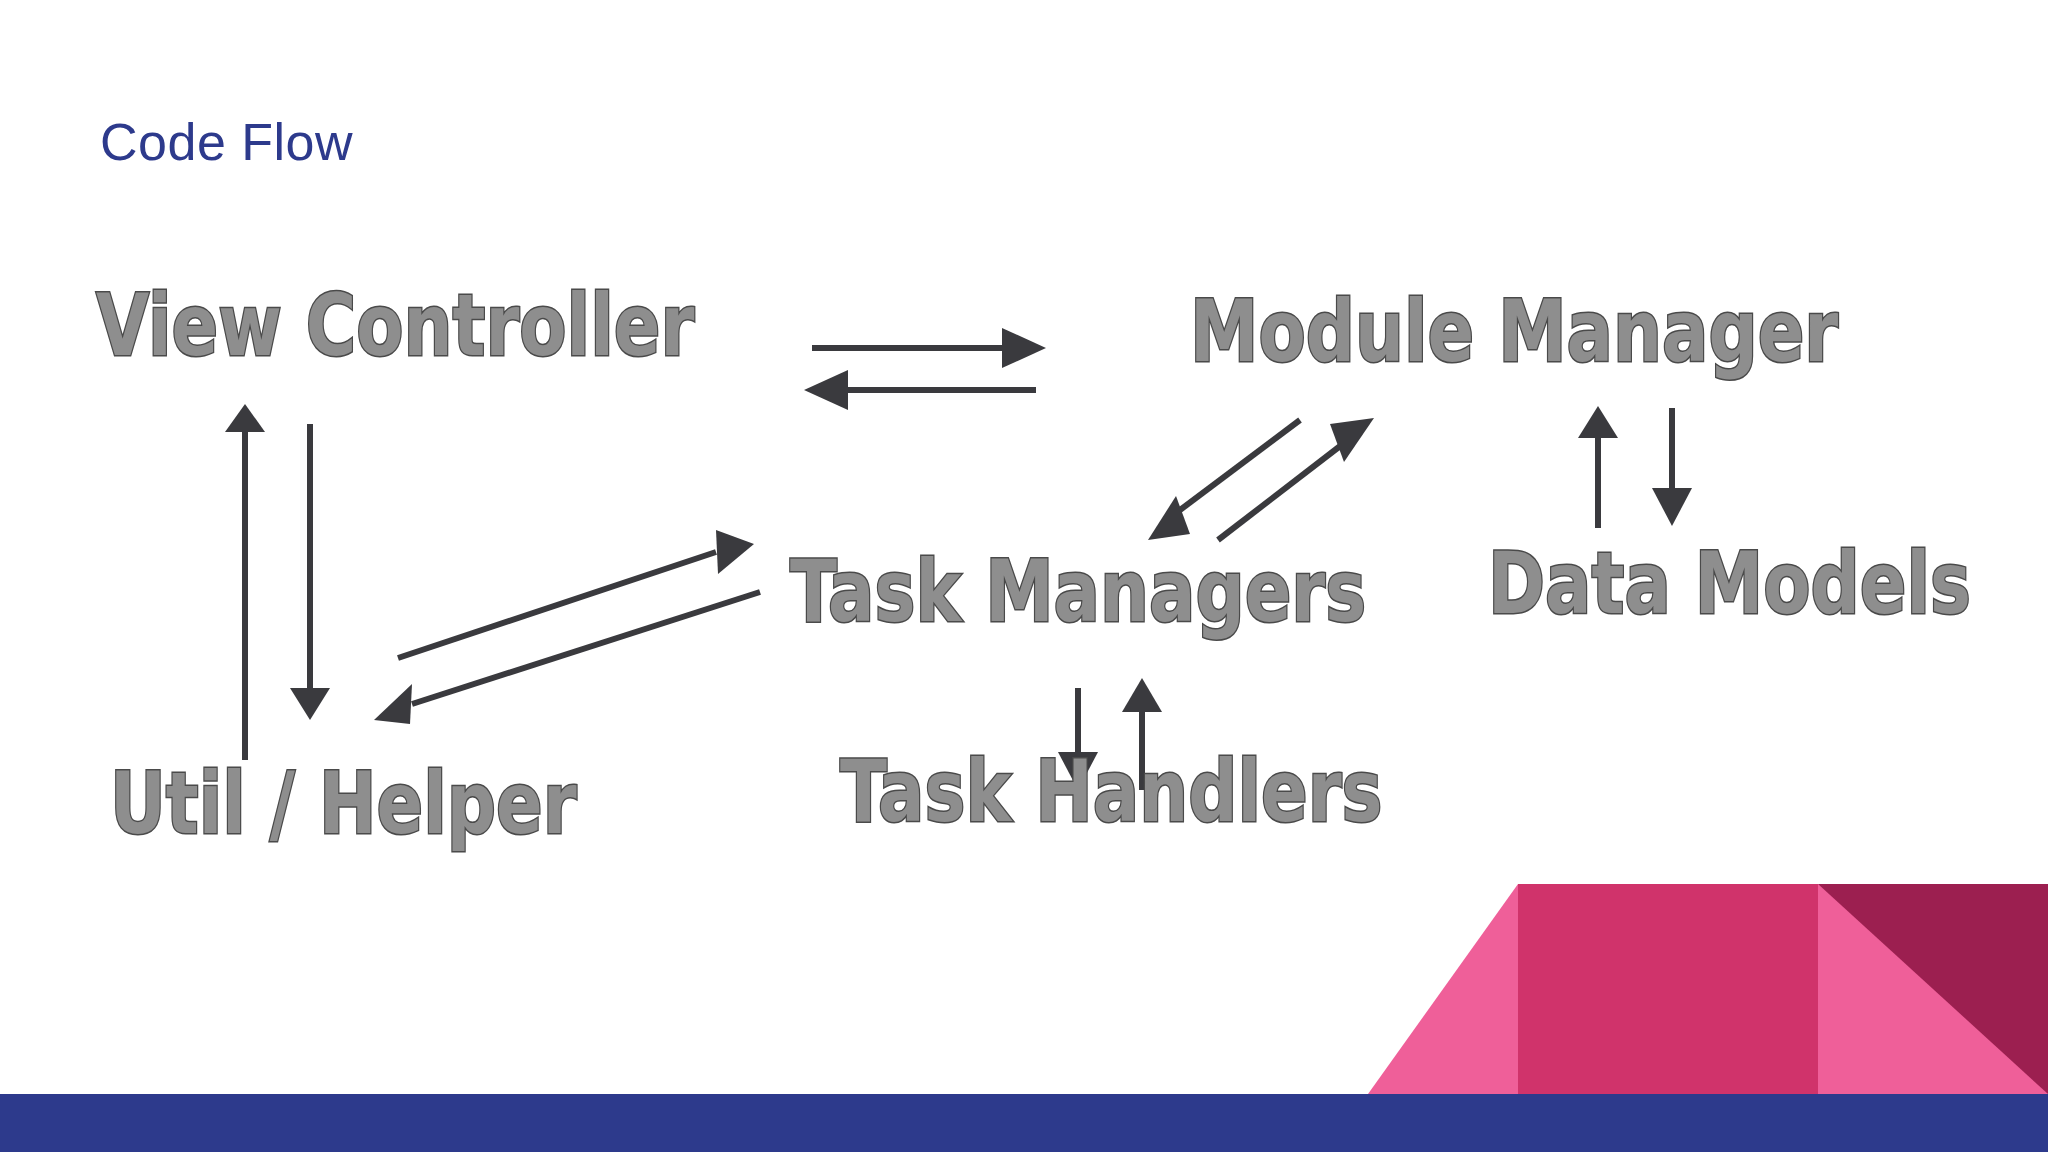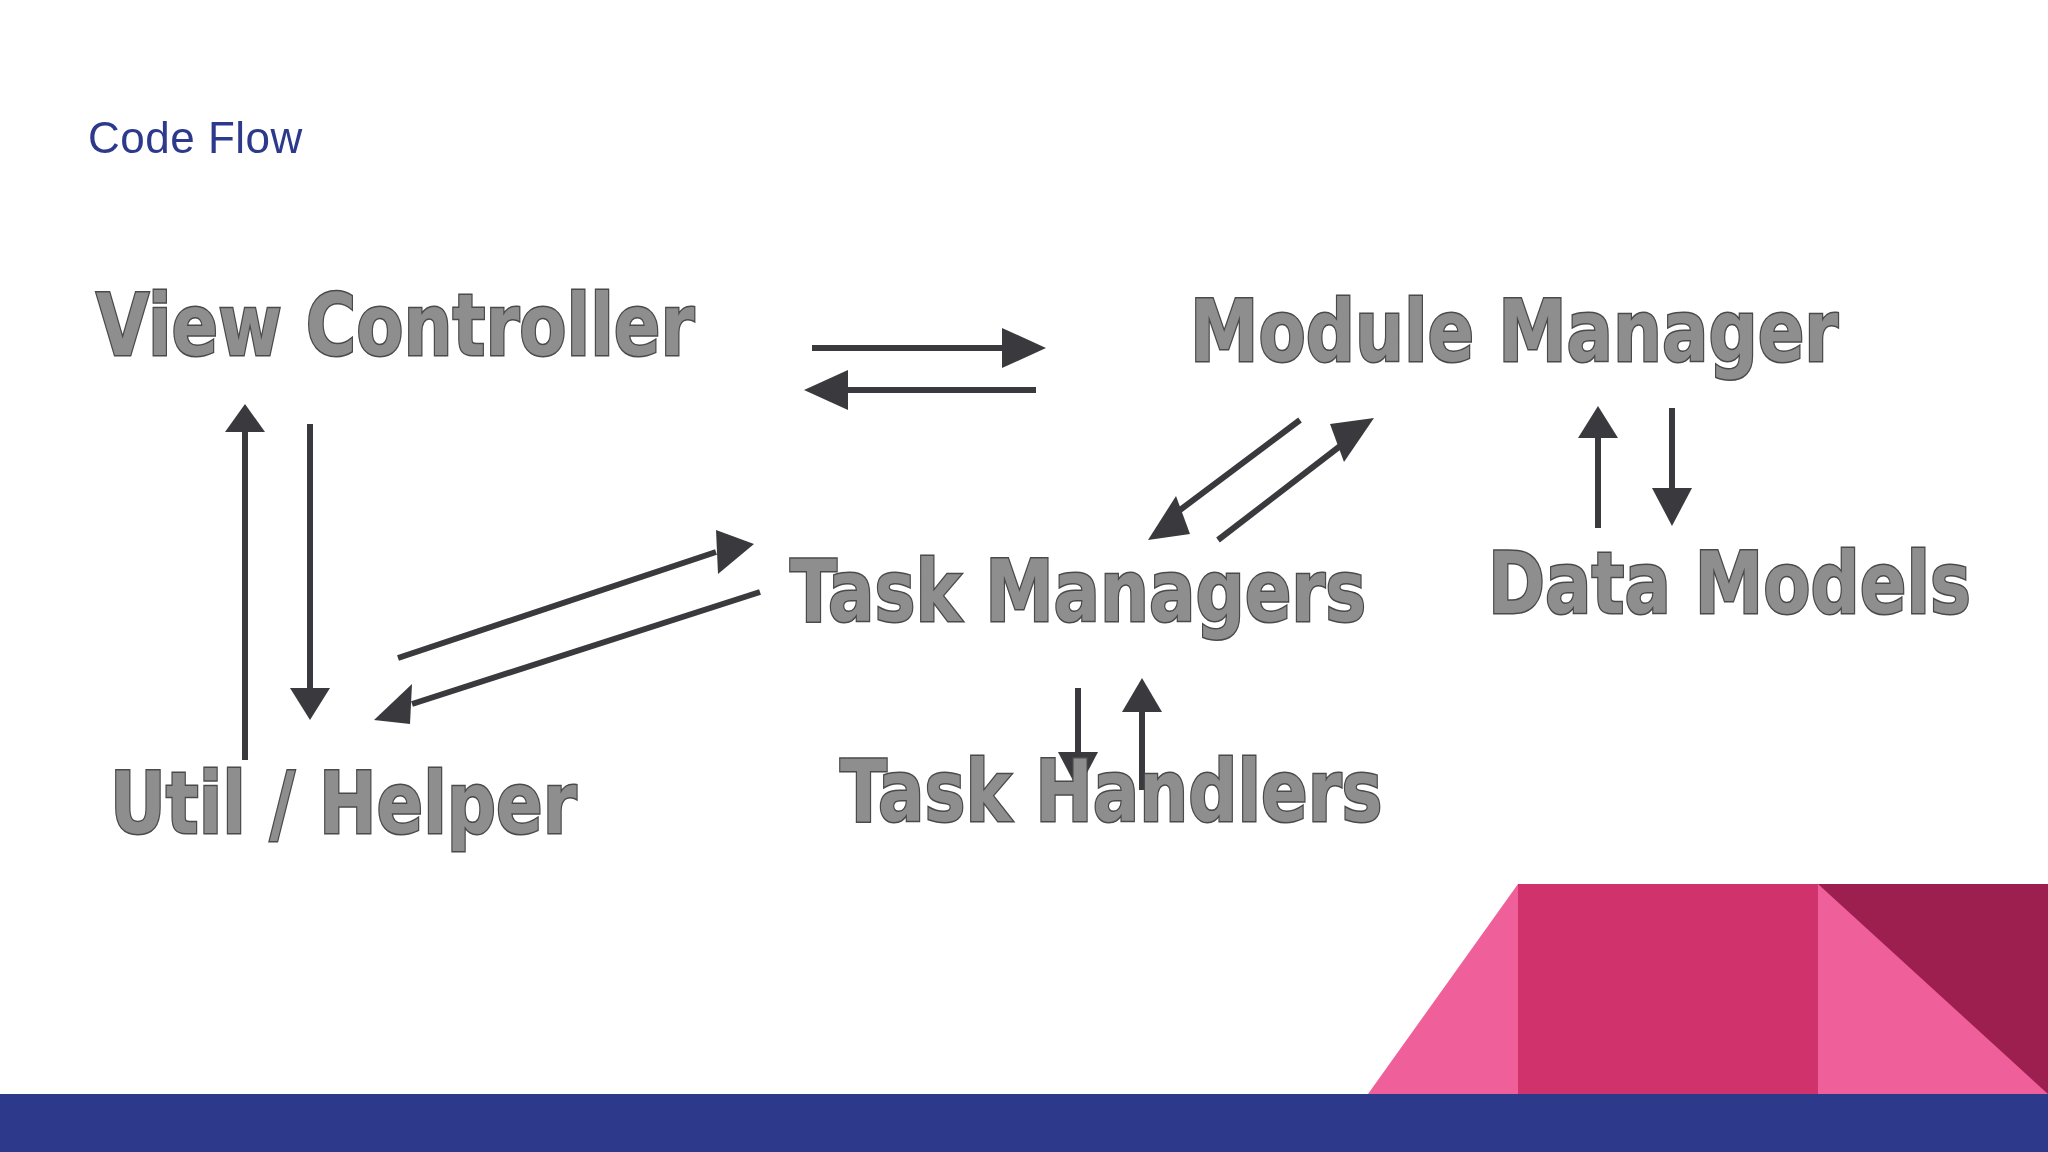--- a/index.html
+++ b/index.html
@@ -14,24 +14,24 @@
     position: relative;
     width: 2048px;
     height: 1152px;
     background: #ffffff;
     overflow: hidden;
   }
 
   
   #slide-title {
     position: absolute;
-    left: 88px;
+    left: 100px;
     top: 116px;
     font-family: "Liberation Sans", sans-serif;
-    font-size: 44px;
+    font-size: 52px;
     font-weight: 400;
     color: #2d3a8c;
     letter-spacing: 0.5px;
     white-space: nowrap;
     line-height: 1;
   }
 
   
   .node-label {
     position: absolute;

